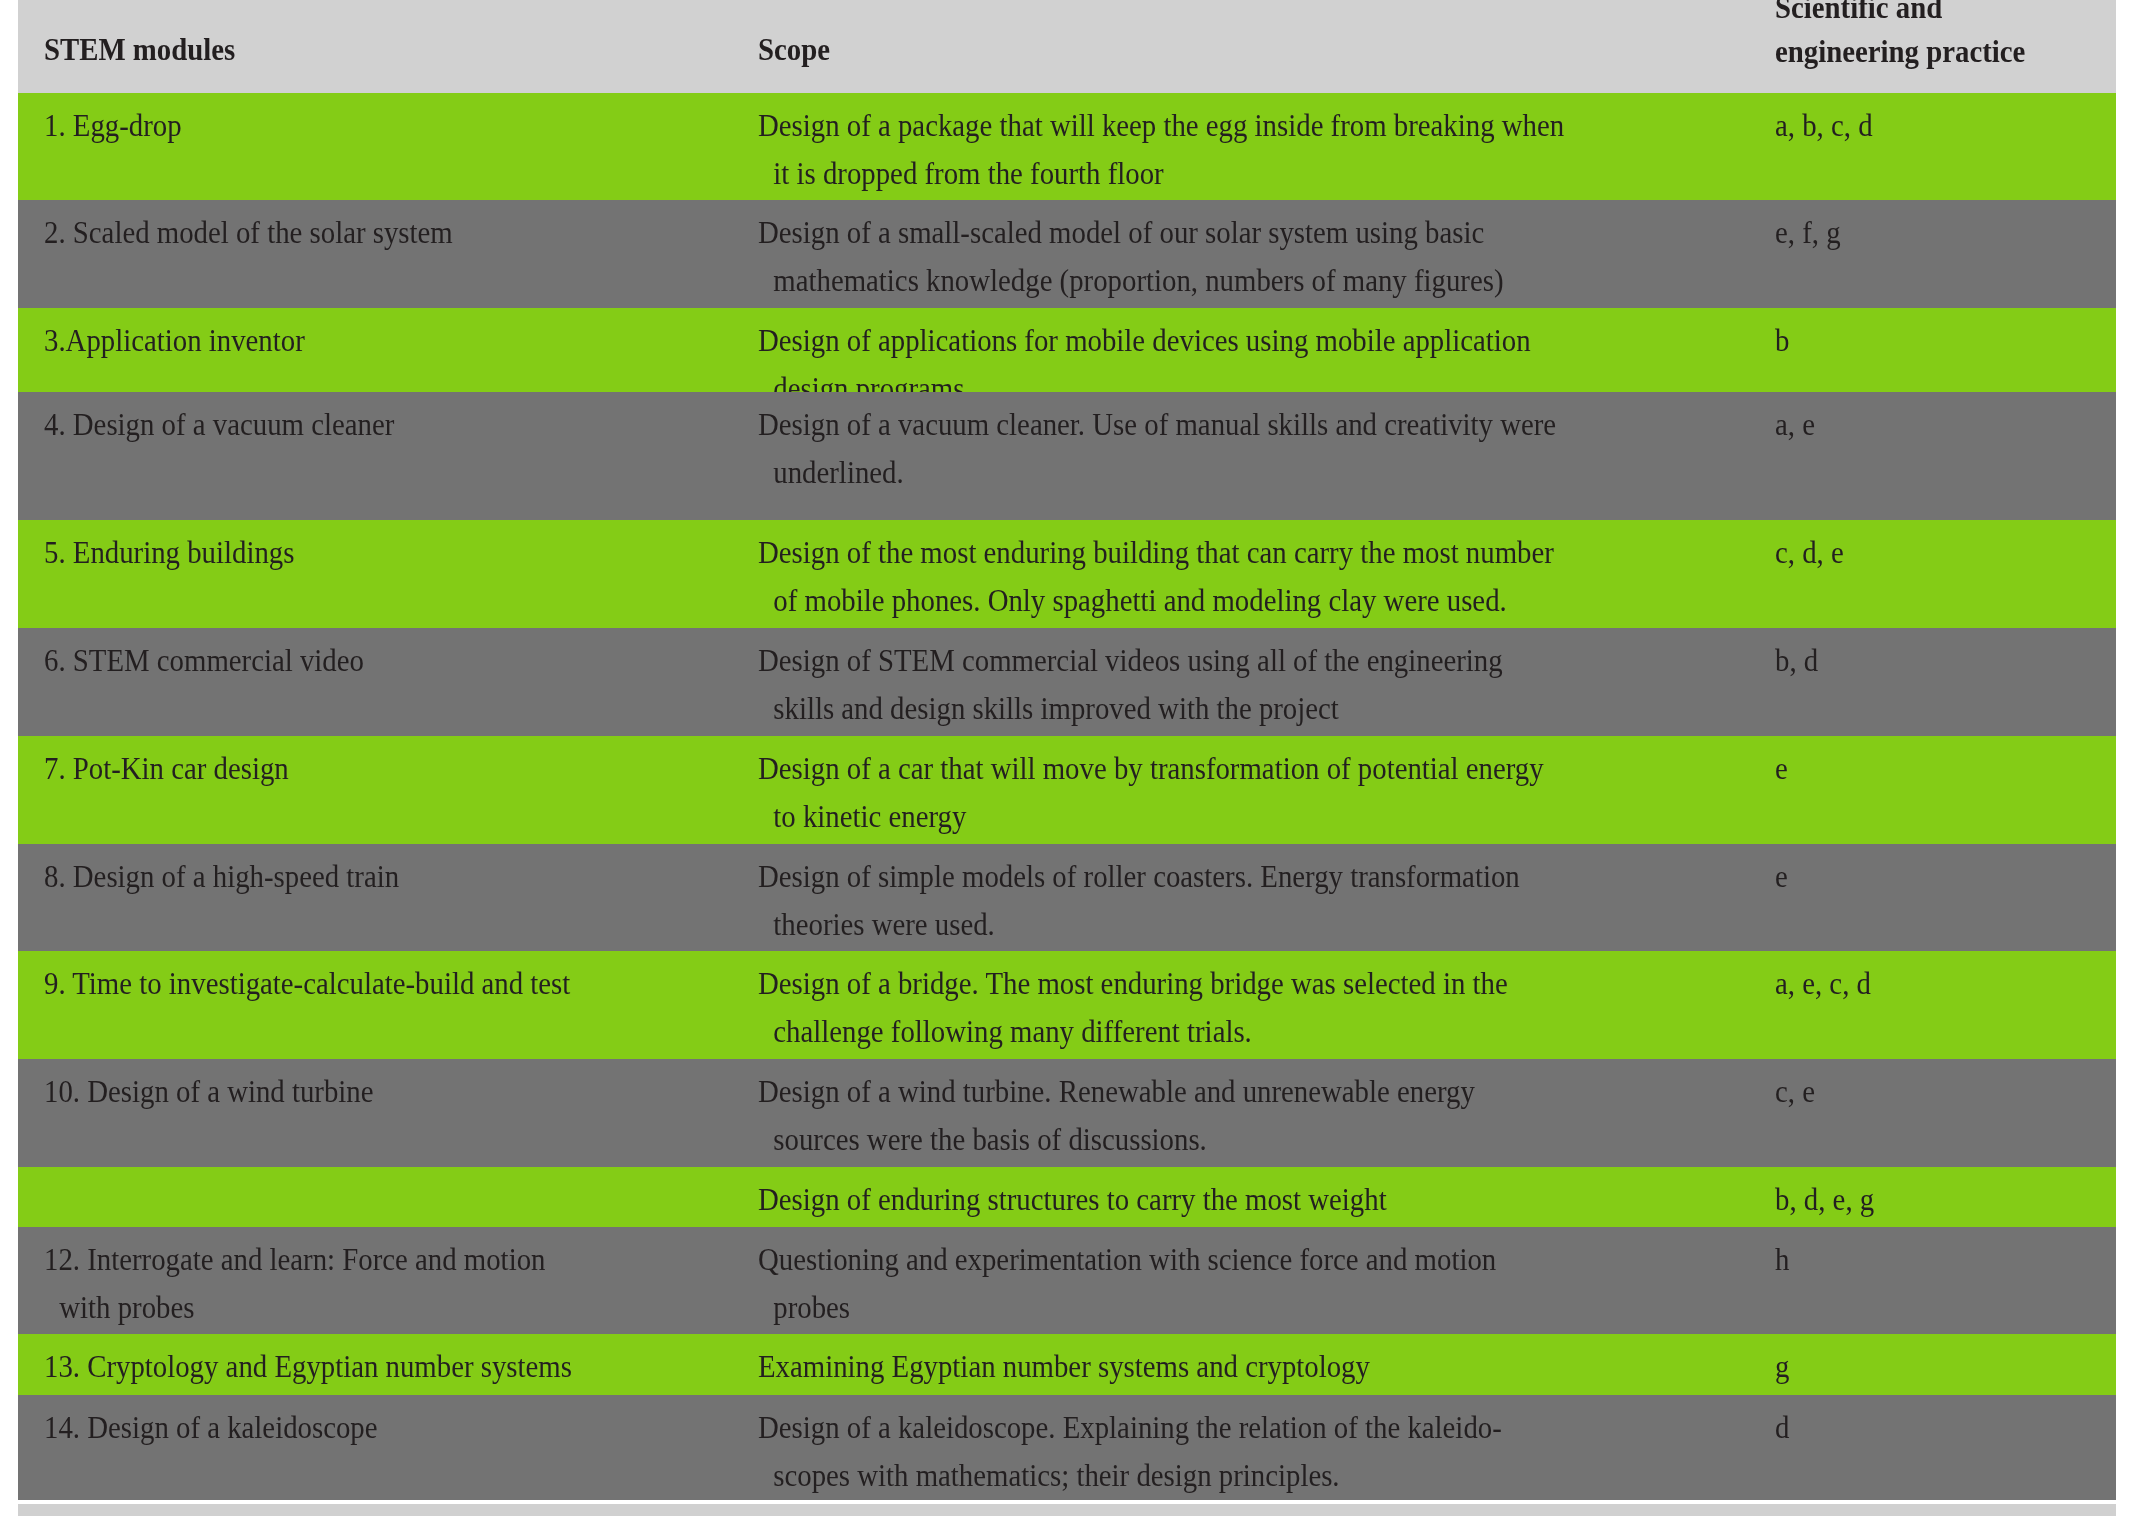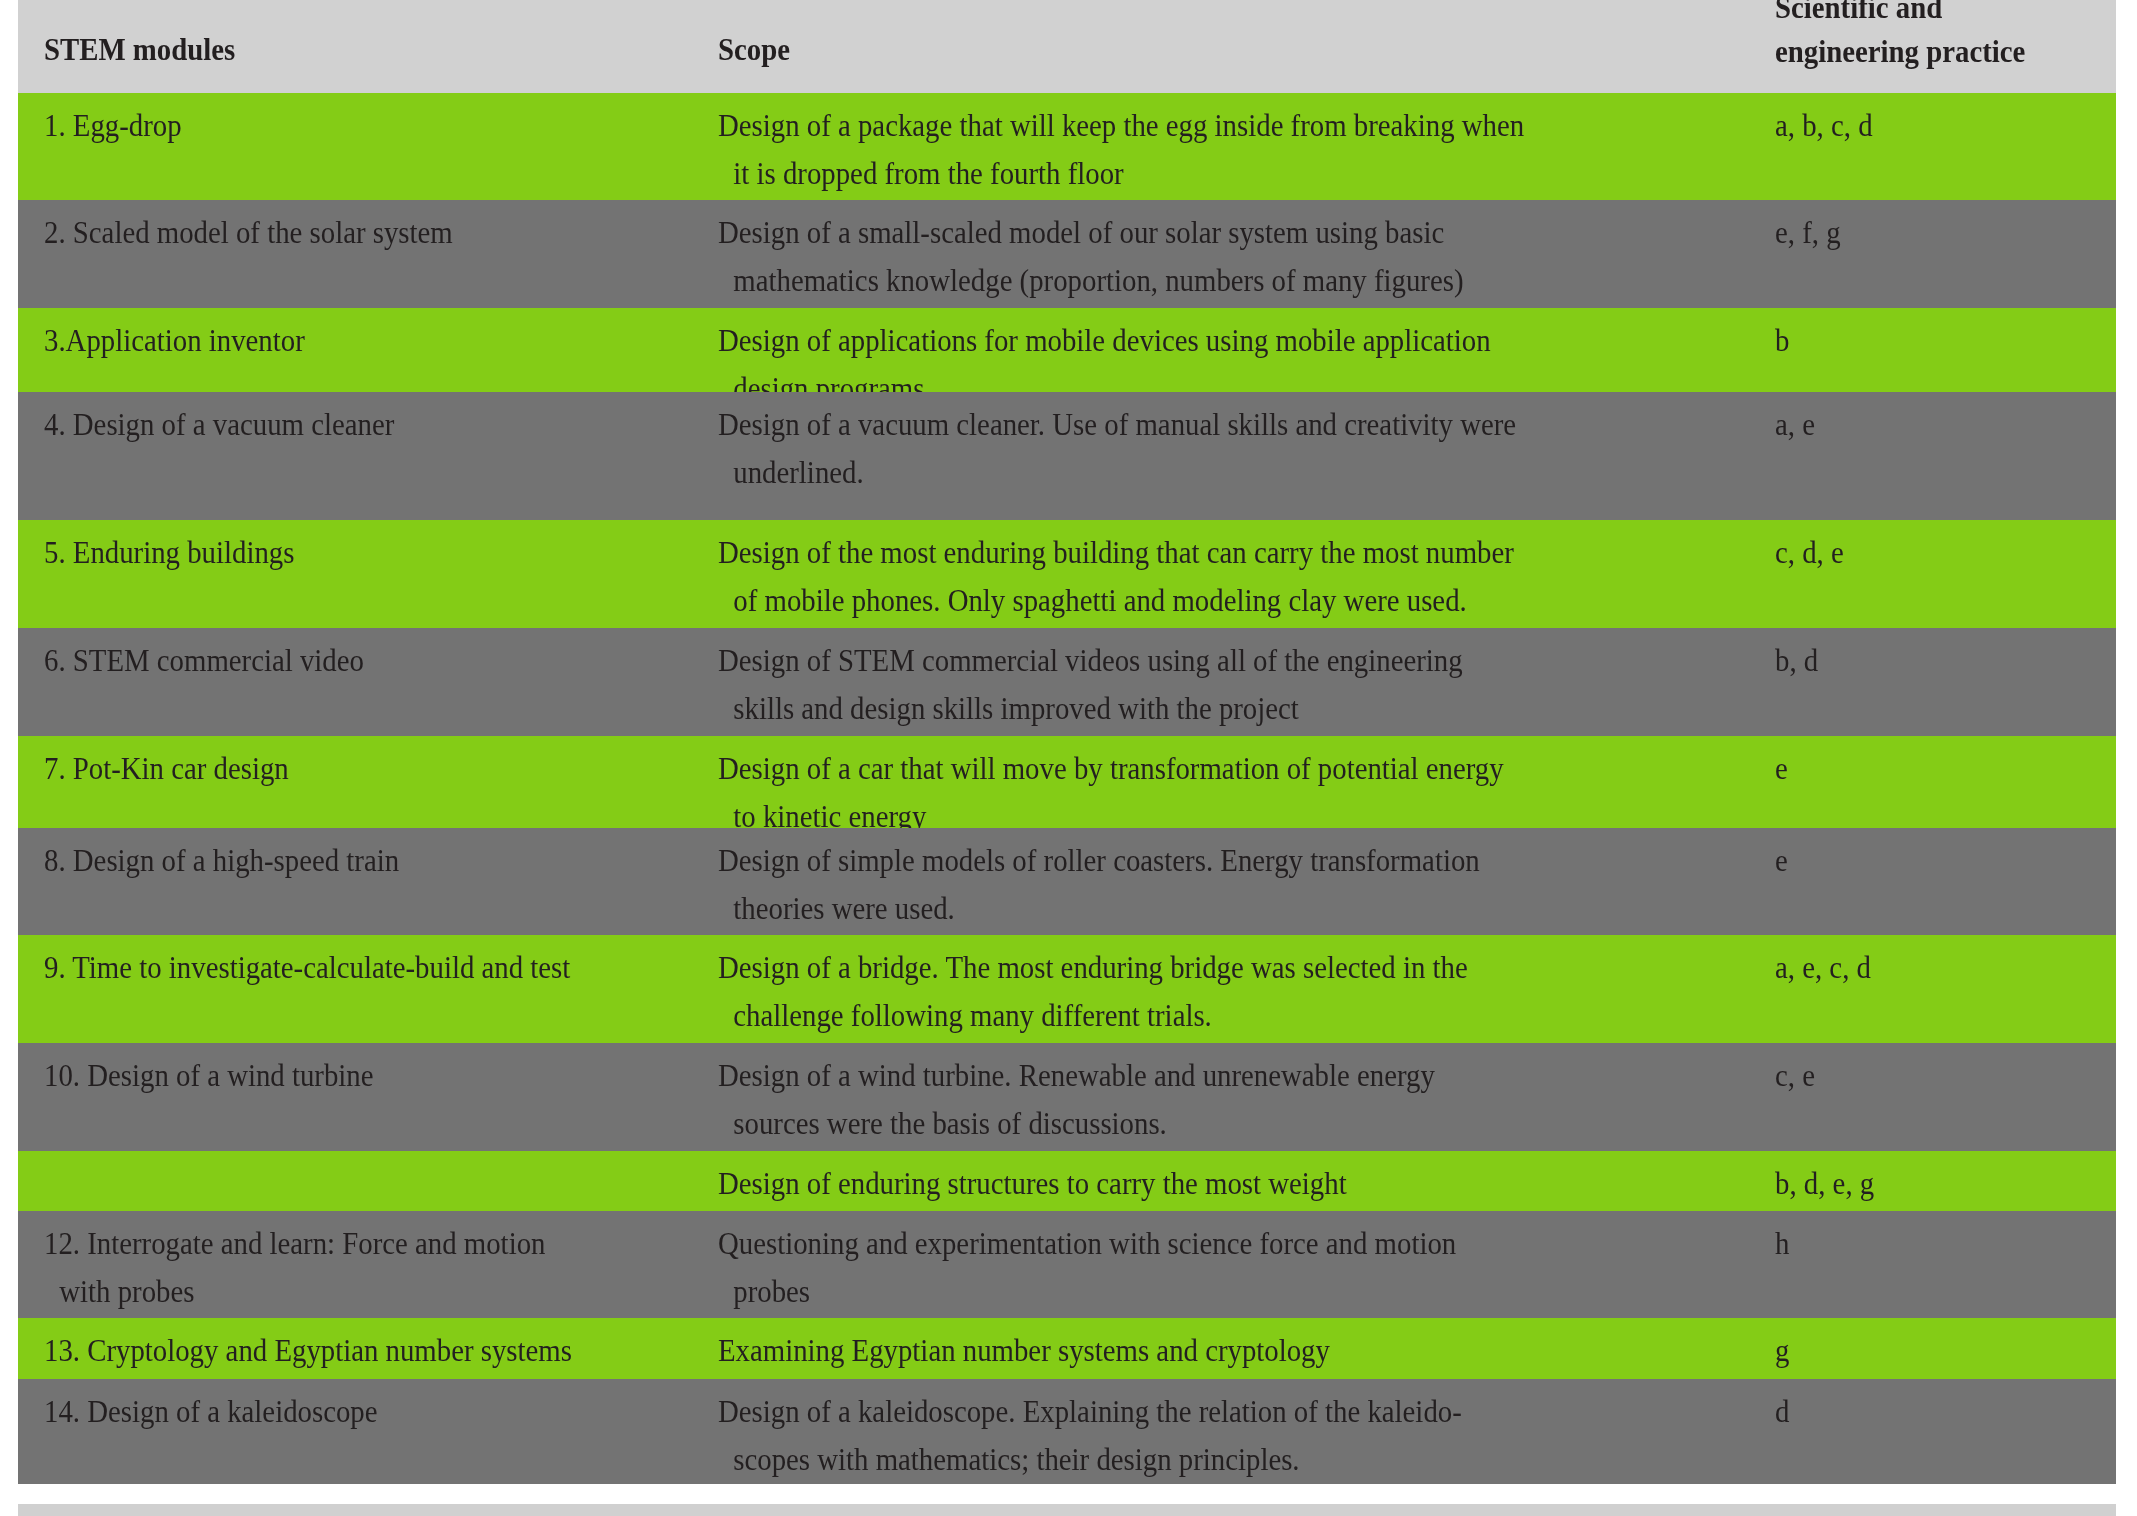--- a/index.html
+++ b/index.html
@@ -32,21 +32,21 @@
   .row.striped { background: #737373; }
   .row.plain { background: #84cc16; }
   .cell {
     position: absolute;
     top: 0;
     font-size: 32px;
     line-height: 48px;
     white-space: nowrap;
   }
   .c1 { left: 26px; }
-  .c2 { left: 700px; font-family: Liberation Serif, serif; }
+  .c2 { left: 740px; font-family: Liberation Serif, serif; }
   .c3 { left: 1757px; }
   .row .cell { top: 8px; }
   .header .cell {
     font-weight: bold;
     top: auto;
     bottom: 20px;
     line-height: 48px;
   }
   .line {
     display: block;
@@ -151,21 +151,21 @@
     </div>
     <div class="cell c2">
       <span class="line" style="transform: scaleX(0.9);">Design of STEM commercial videos using all of the engineering</span>
       <span class="line cont" style="transform: scaleX(0.9);">skills and design skills improved with the project</span>
     </div>
     <div class="cell c3">
       <span class="line" style="transform: scaleX(0.9);">b, d</span>
     </div>
   </div>
 
-  <div class="row plain" style="height:92px">
+  <div class="row plain" style="height:108px">
     <div class="cell c1">
       <span class="line" style="transform: scaleX(0.9);">7. Pot-Kin car design</span>
     </div>
     <div class="cell c2">
       <span class="line" style="transform: scaleX(0.9);">Design of a car that will move by transformation of potential energy</span>
       <span class="line cont" style="transform: scaleX(0.9);">to kinetic energy</span>
     </div>
     <div class="cell c3">
       <span class="line" style="transform: scaleX(0.9);">e</span>
     </div>

